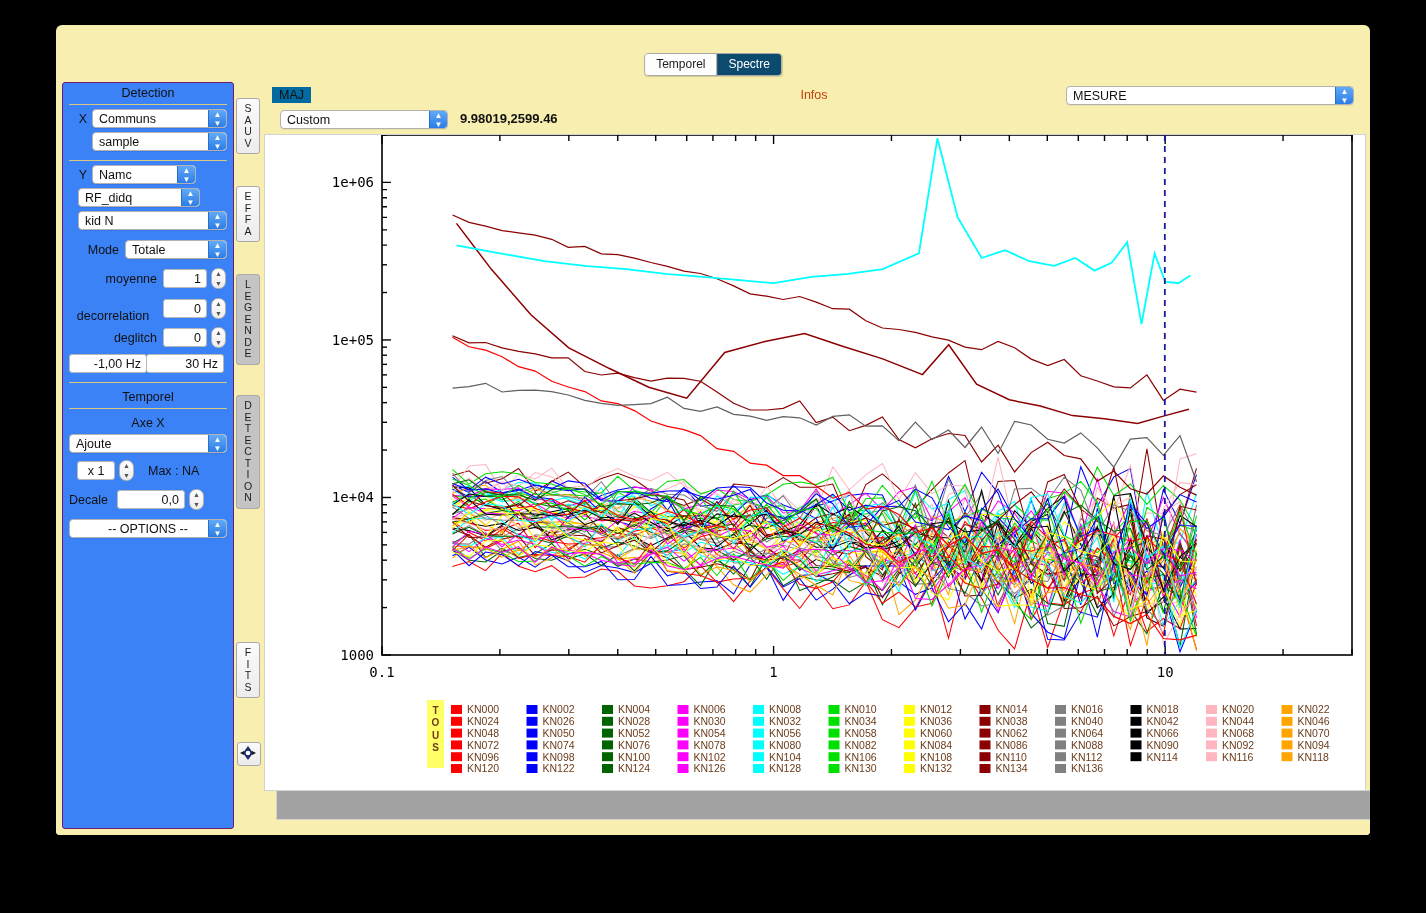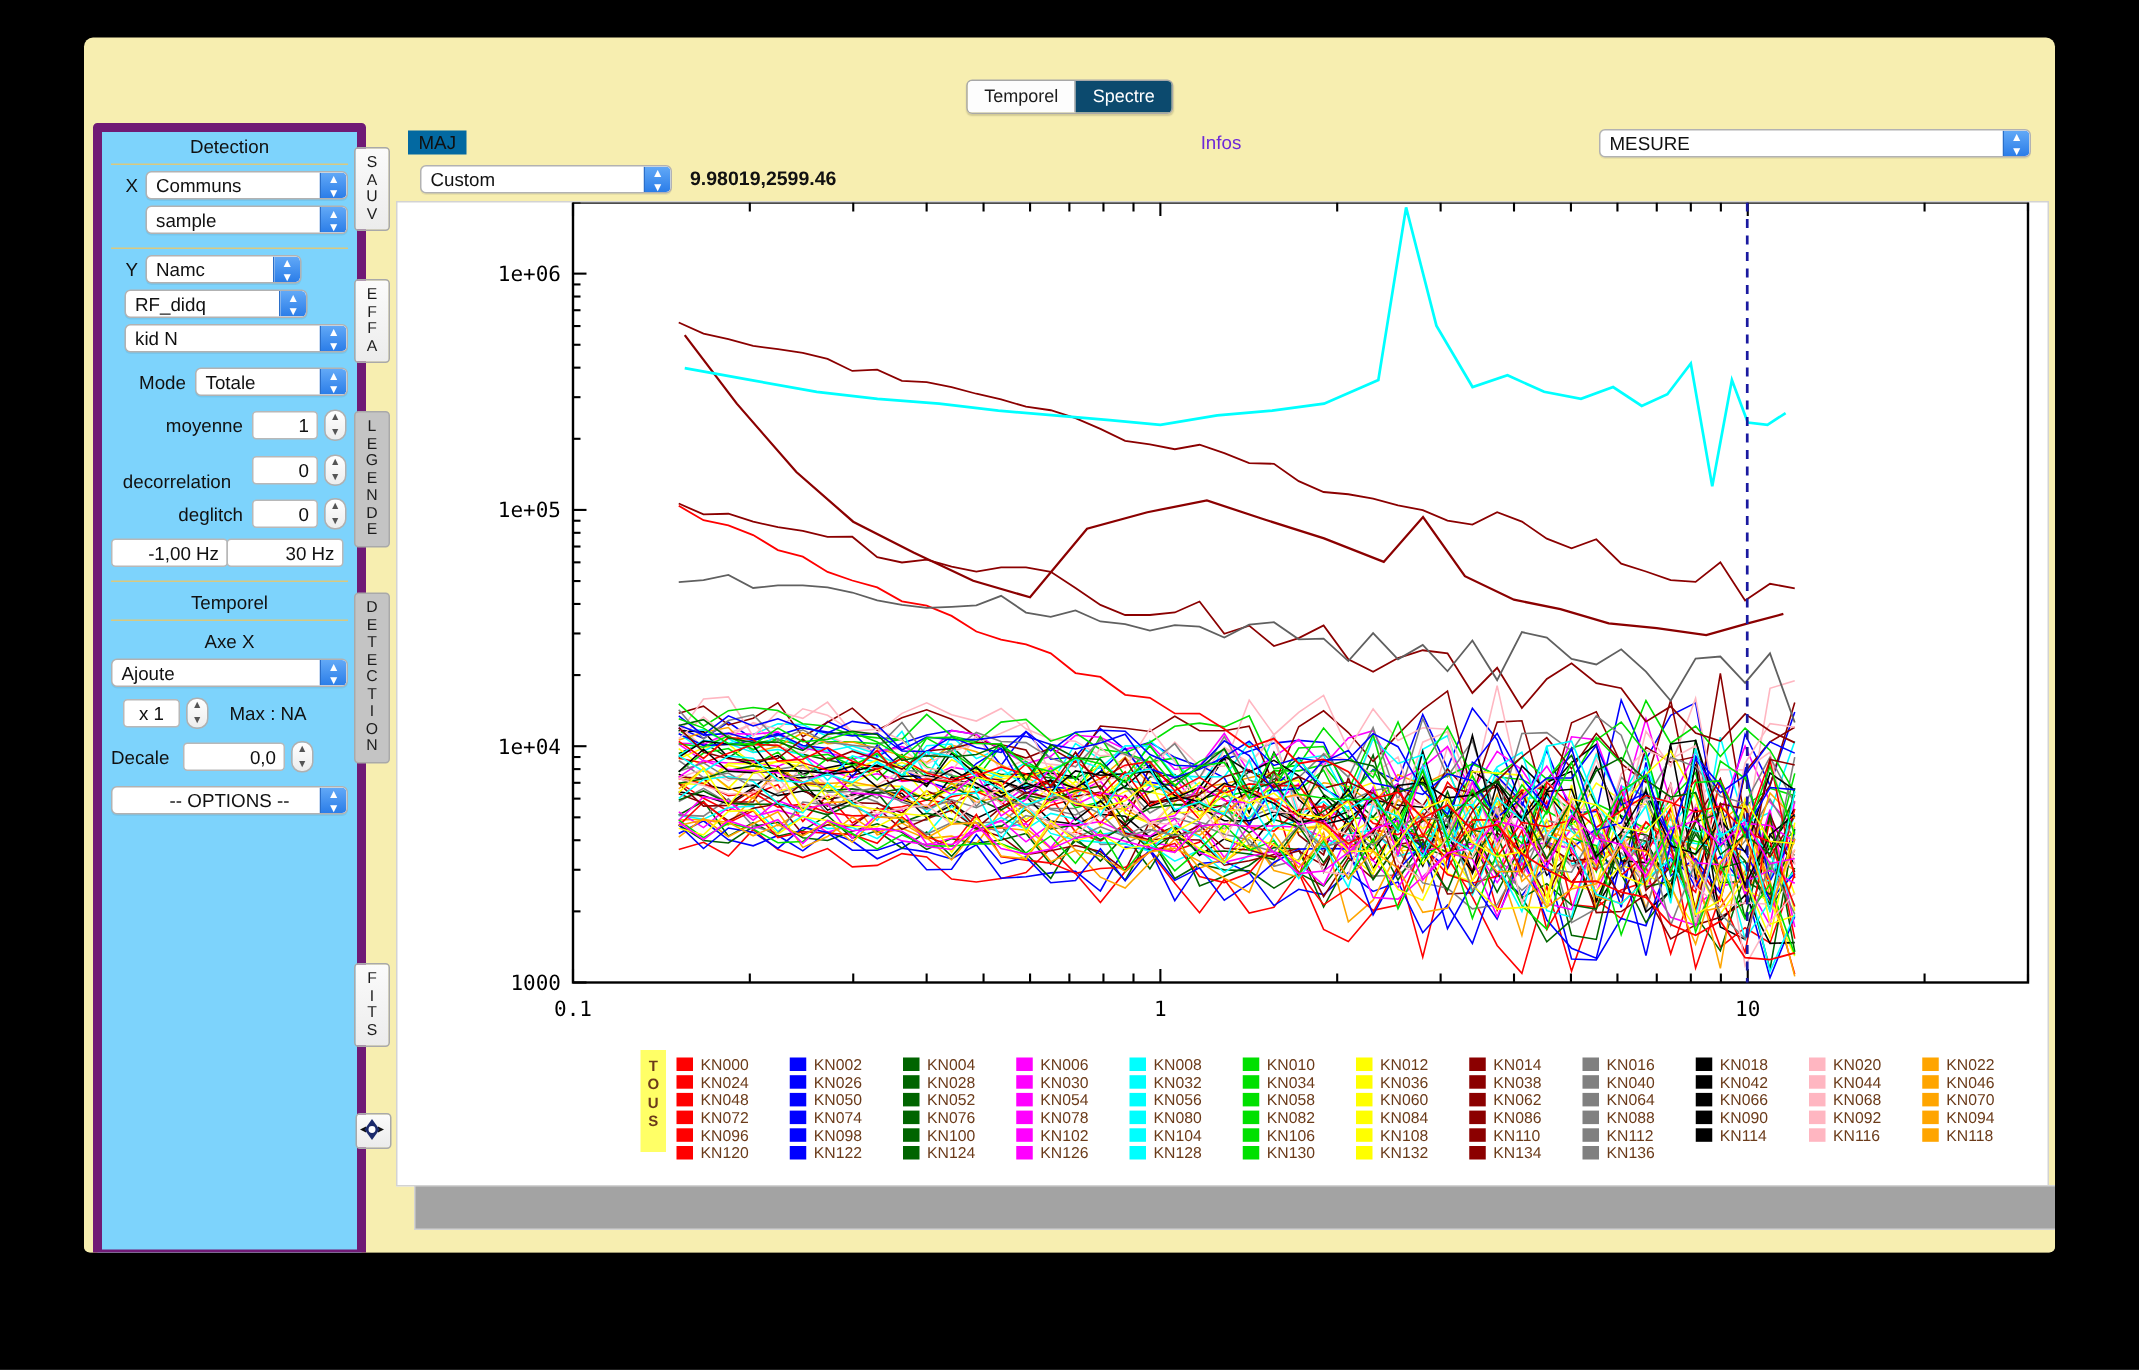--- a/index.html
+++ b/index.html
@@ -29,21 +29,21 @@
   #tabs{position:absolute;left:50%;transform:translateX(-50%);top:3px;
         height:21px;display:flex;border:1px solid #a8a8a8;border-radius:4px;
         overflow:hidden;box-shadow:0 1px 1px rgba(0,0,0,.15);}
   .tab{padding:0 11px;height:21px;line-height:21px;font-size:12px;
        background:#fdfdfd;color:#1c1c1c;border-right:1px solid #a8a8a8;}
   .tab:last-child{border-right:none;}
   .tab.active{background:#0c4a6e;color:#fff;}
 
   
   #leftpanel{position:absolute;left:6px;top:32px;width:170px;height:745px;
-             background:#7dd3fc;border:6px solid #701a75;border-radius:3px;}
+             background:#3b82f6;border:1px solid #701a75;border-radius:3px;}
   .sec-title{text-align:center;font-size:12.5px;color:#111;padding-top:3px;}
   .hr{height:1px;background:#d9c97f;margin:4px 6px;}
 
   .row{display:flex;align-items:center;margin:4px 6px;}
   .lbl{font-size:12.5px;color:#111;}
 
   
   .popup{position:relative;height:19px;background:#fff;border:1px solid #b2b2b2;
          border-radius:4px;font-size:12.5px;color:#111;line-height:19px;
          padding-left:6px;box-sizing:border-box;overflow:hidden;
@@ -77,21 +77,21 @@
         border:1px solid #a9a9a9;border-radius:3px;
         background:linear-gradient(#fbfbfb,#ebebeb);}
 
   
   #right{position:absolute;left:208px;top:32px;width:1100px;height:745px;}
 
   #infobar{position:absolute;left:0;top:0;width:1100px;height:52px;}
   #majbtn{position:absolute;left:8px;top:5px;background:#0369a1;color:#111;
           font-size:12.5px;padding:1px 7px;}
   #infoslabel{position:absolute;left:0;right:0;top:6px;text-align:center;
-          font-size:12.5px;color:#6d28d9;}
+          font-size:12.5px;color:#c2410c;}
   #mesure{position:absolute;right:10px;top:4px;width:288px;}
   #custompopup{position:absolute;left:16px;top:28px;width:168px;}
   #coordtxt{position:absolute;left:196px;top:29px;font-size:13px;color:#111;
           font-weight:bold;}
 
   
   #plotcard{position:absolute;left:0;top:52px;width:1100px;height:655px;
             background:#fff;border:1px solid #d3d3d3;}
   #plotsvg{position:absolute;left:0;top:0;}
 

